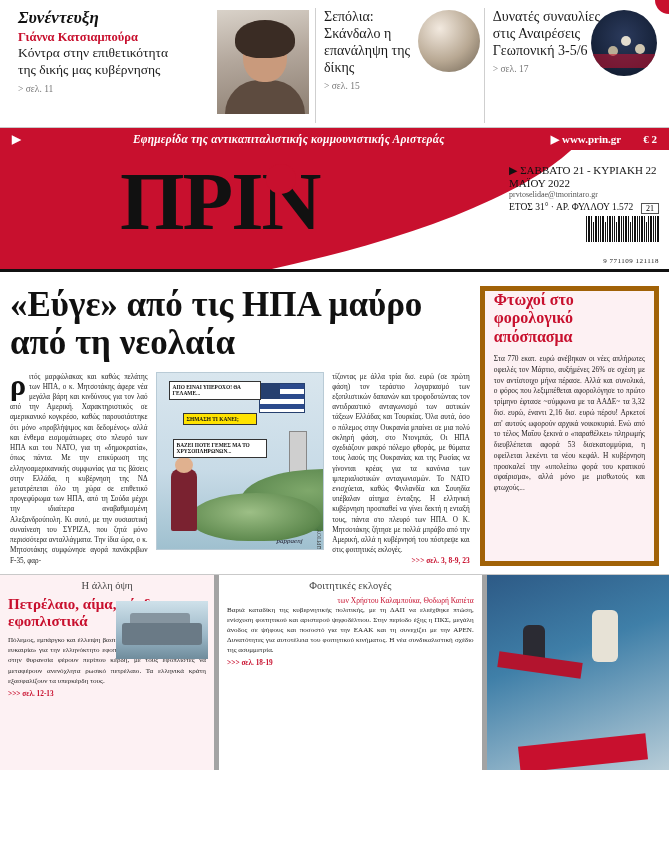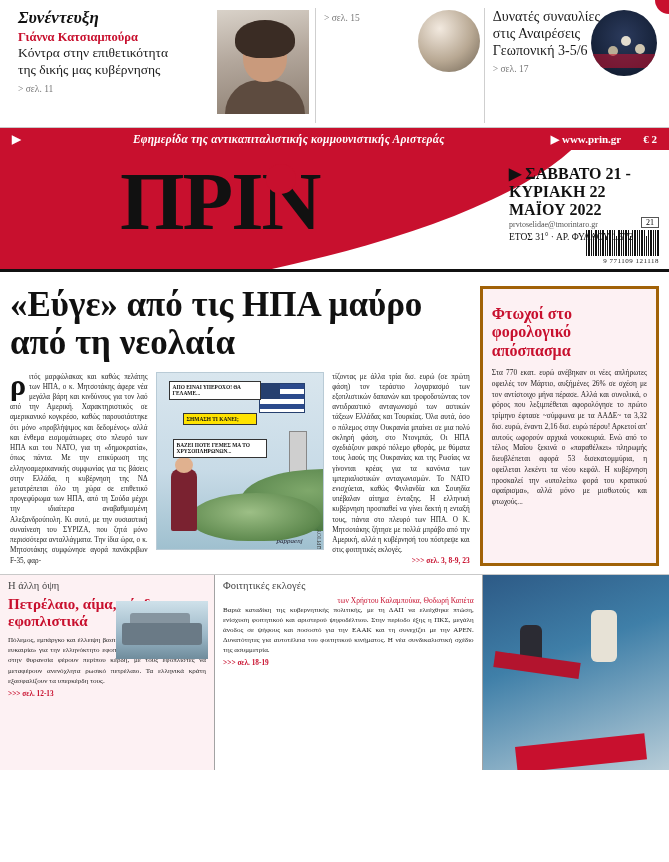--- a/index.html
+++ b/index.html
@@ -145,46 +145,46 @@
   .logo .dot {
     display: inline-block;
     width: 30px; height: 30px; border-radius: 50%;
     background: #c8102e;
     position: absolute; left: 146px; top: 4px;
   }
   .mh-date {
     position: absolute; right: 10px; top: 14px; text-align: left;
     font-size: 10px; color: #111; z-index: 4; width: 150px;
   }
-  .mh-date .d1 { font-weight: bold; font-size: 16px; }
+  .mh-date .d1 { font-weight: normal; font-size: 11px; }
   .mh-date .d2 { font-size: 8px; color: #555; margin-top: 1px; }
   .mh-date .d3 { font-size: 9.5px; margin-top: 3px; }
   .barcode-wrap {
     position: absolute; right: 10px; bottom: 4px; z-index: 4; text-align: right;
   }
   .bc-num {
     font-size: 8px; border: 1px solid #555; display: inline-block;
     padding: 0 4px; margin-bottom: 2px;
   }
   .barcode {
     display: flex; align-items: flex-end; height: 26px; gap: 1px;
   }
   .barcode i { display: block; width: 1px; height: 26px; background: #111; }
   .barcode i.w { width: 2px; }
   .barcode i.s { height: 20px; }
-  .bc-caption { font-size: 7px; color: #222; margin-top: 1px; letter-spacing: .5px; }
+  .bc-caption { font-size: 7px; color: #222; margin-top: 15px; letter-spacing: .5px; }
 
   
   .content { padding: 14px 10px 0 10px; display: flex; gap: 10px; }
   .main-col { width: 72%; }
   .side-col {
     width: 28%;
     background: #fdf1f3;
-    border: 3px solid #a16207;
-    padding: 16px 9px;
+    border: 5px solid #a16207;
+    padding: 0 9px;
   }
   .headline {
     font-size: 35px;
     font-weight: bold;
     line-height: 1.08;
     color: #111;
     margin-bottom: 10px;
   }
   .side-title {
     color: #c8102e;
@@ -272,26 +272,26 @@
   }
 
   
   .bottom {
     display: flex;
     margin-top: 8px;
     border-top: 1px solid #c9c9c9;
     height: 196px;
   }
   .bp { position: relative; padding: 5px 8px 0 8px; }
-  .bp + .bp { border-left: 1px solid #a3a3a3; }
+  .bp + .bp { border-left: 5px solid #a3a3a3; }
   .bp1 { width: 32%; background: #fdf1f3; }
   .bp2 { width: 40%; }
   .bp3 { width: 28%; }
   .bp-eyebrow {
-    font-size: 10.5px; color: #444; text-align: left; margin-bottom: 5px;
+    font-size: 10.5px; color: #444; text-align: center; margin-bottom: 5px;
     font-style: normal;
     font-family: Liberation Serif, serif;
   }
   .bp-title {
     color: #c8102e; font-weight: bold; font-size: 15px; line-height: 1.12; margin-bottom: 6px;
   }
   .bp2-title { font-size: 16.5px; }
   .bp-body { font-size: 7.1px; line-height: 1.42; text-align: justify; color: #1b1b1b; }
   .bp-ref { color: #c8102e; font-weight: bold; font-size: 7.3px; margin-top: 3px; }
   .bp-authors { font-size: 7.5px; color: #c8102e; text-align: right; }
@@ -331,20 +331,21 @@
       <div class="t1-head">Κόντρα στην επιθετικότητα της δικής μας κυβέρνησης</div>
       <div class="t-page">&gt; σελ. 11</div>
       <div class="photo t1-photo">
         <div class="shoulders"></div>
         <div class="face"></div>
         <div class="hair"></div>
       </div>
     </div>
 
     <div class="teaser t2">
+      <div class="t-head-sm">Σεπόλια: Σκάνδαλο η επανάληψη της δίκης</div>
       <div class="t-page">&gt; σελ. 15</div>
       <div class="photo t2-photo"></div>
     </div>
 
     <div class="teaser t3">
       <div class="t-head-sm">Δυνατές συναυλίες στις Αναιρέσεις Γεωπονική 3-5/6</div>
       <div class="t-page">&gt; σελ. 17</div>
       <div class="photo t3-photo">
         <div class="spot"></div>
         <div class="bar"></div>

